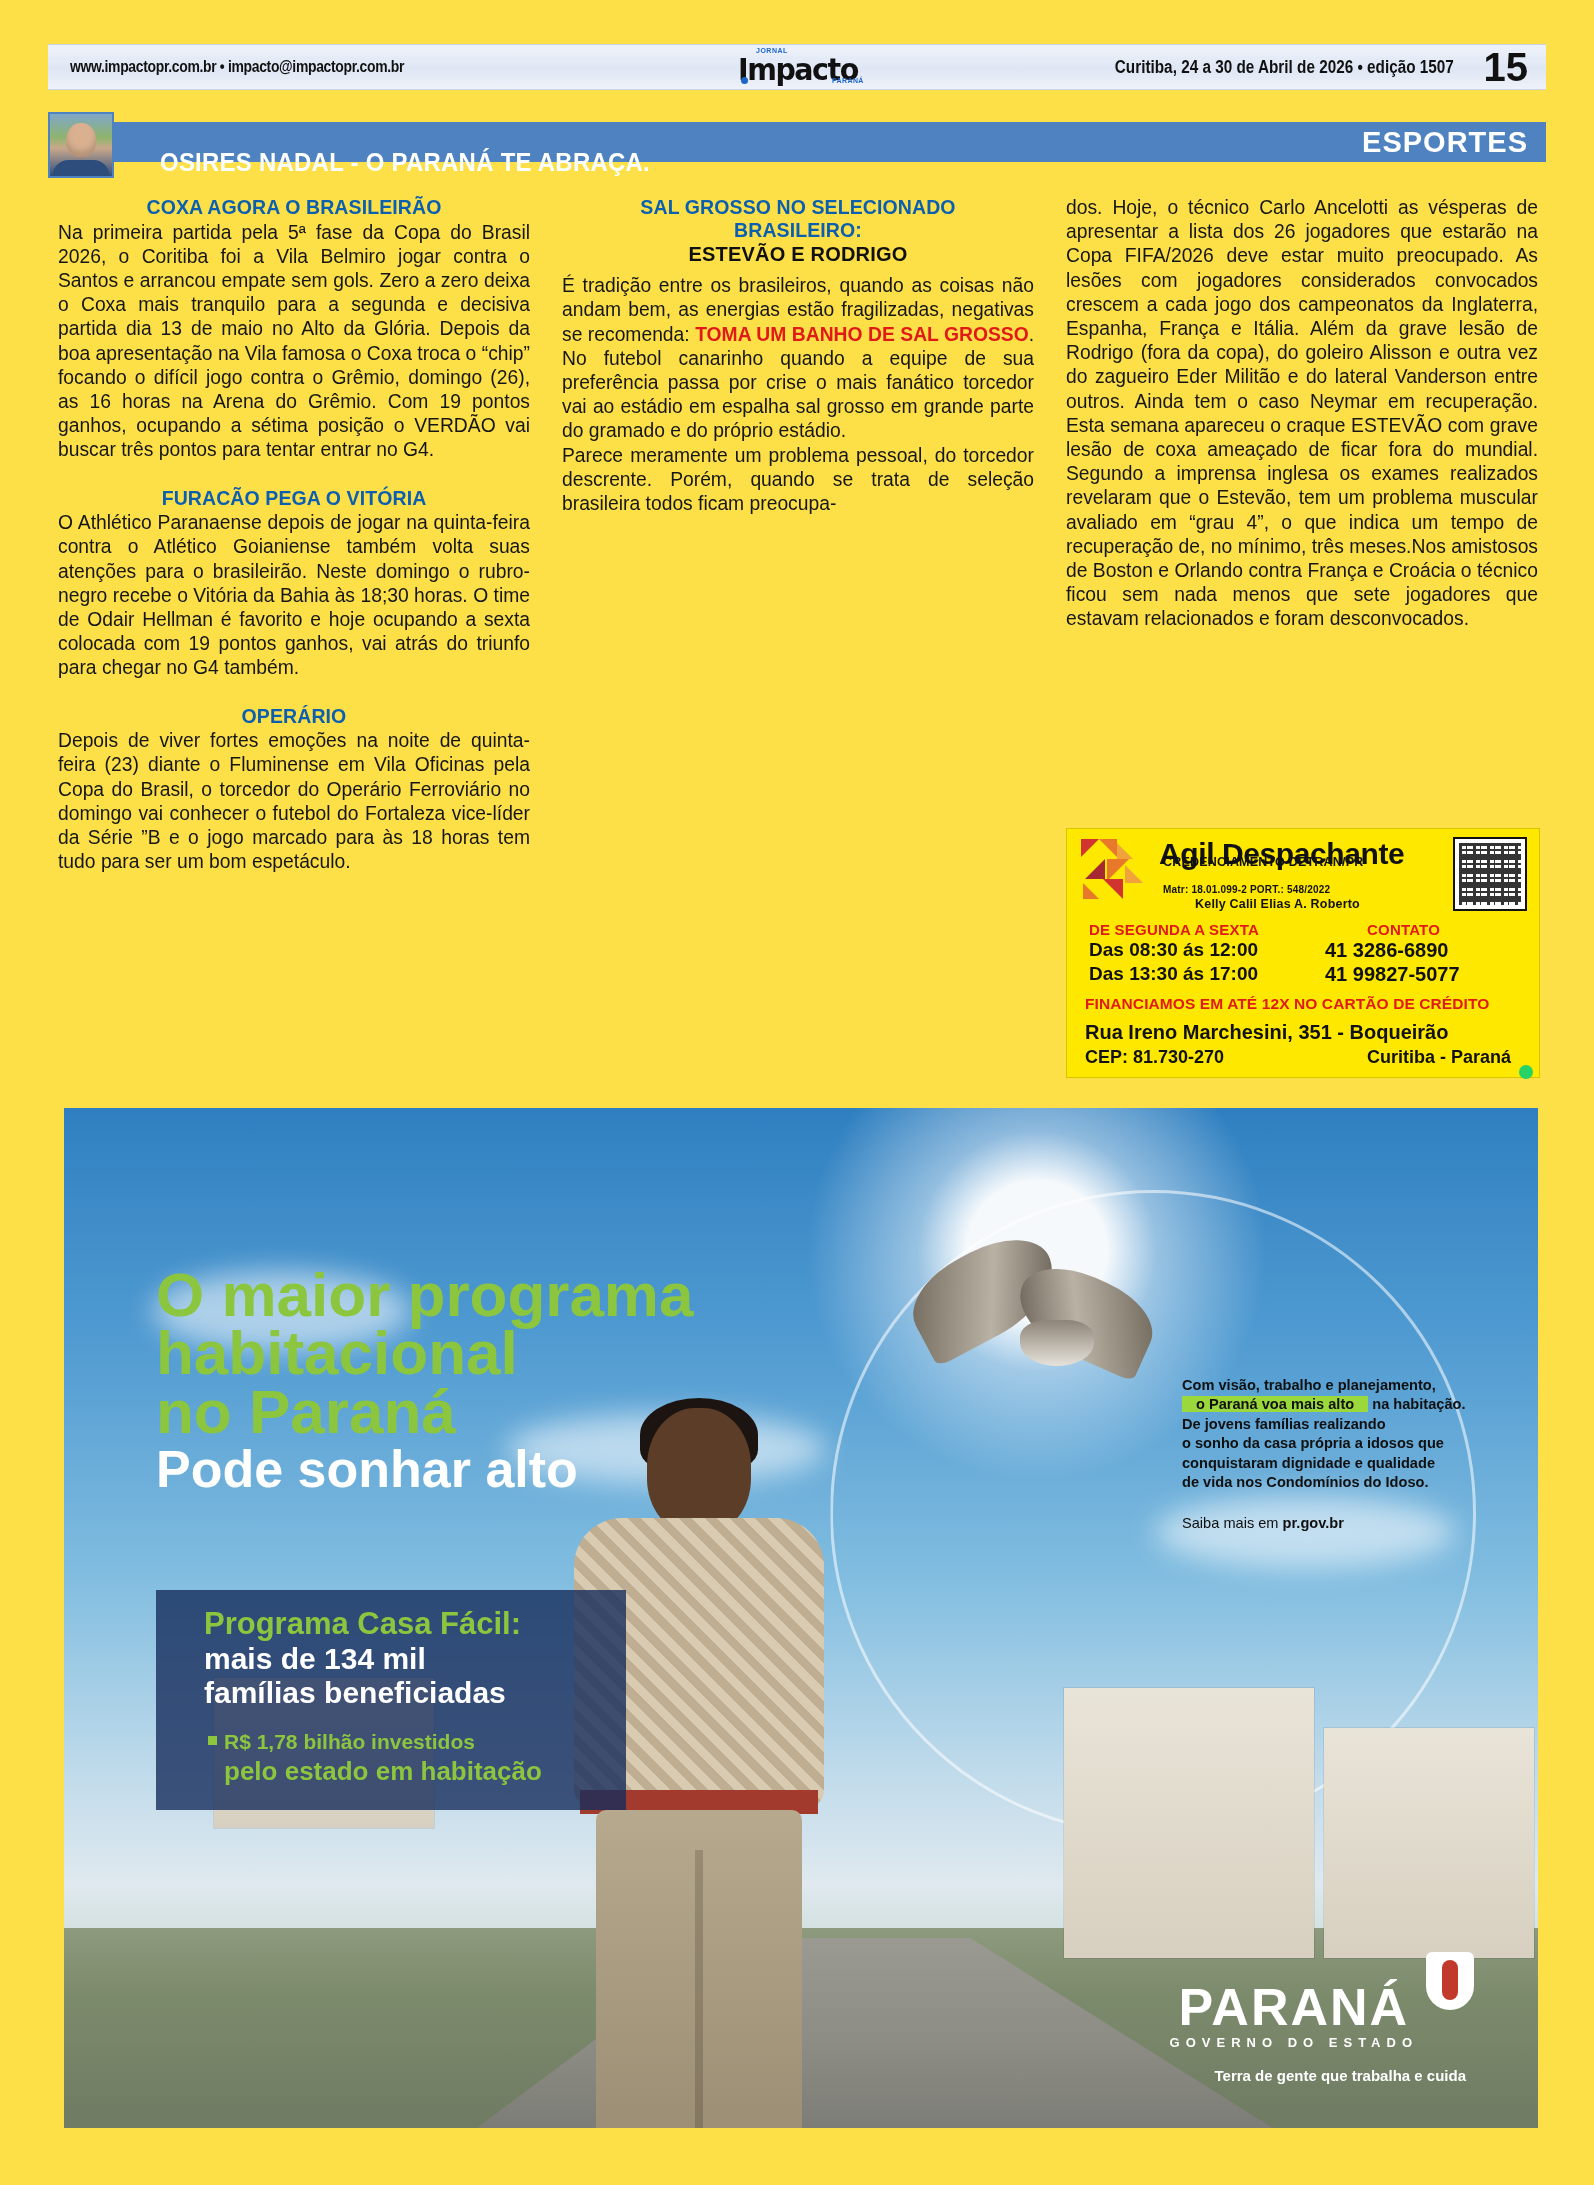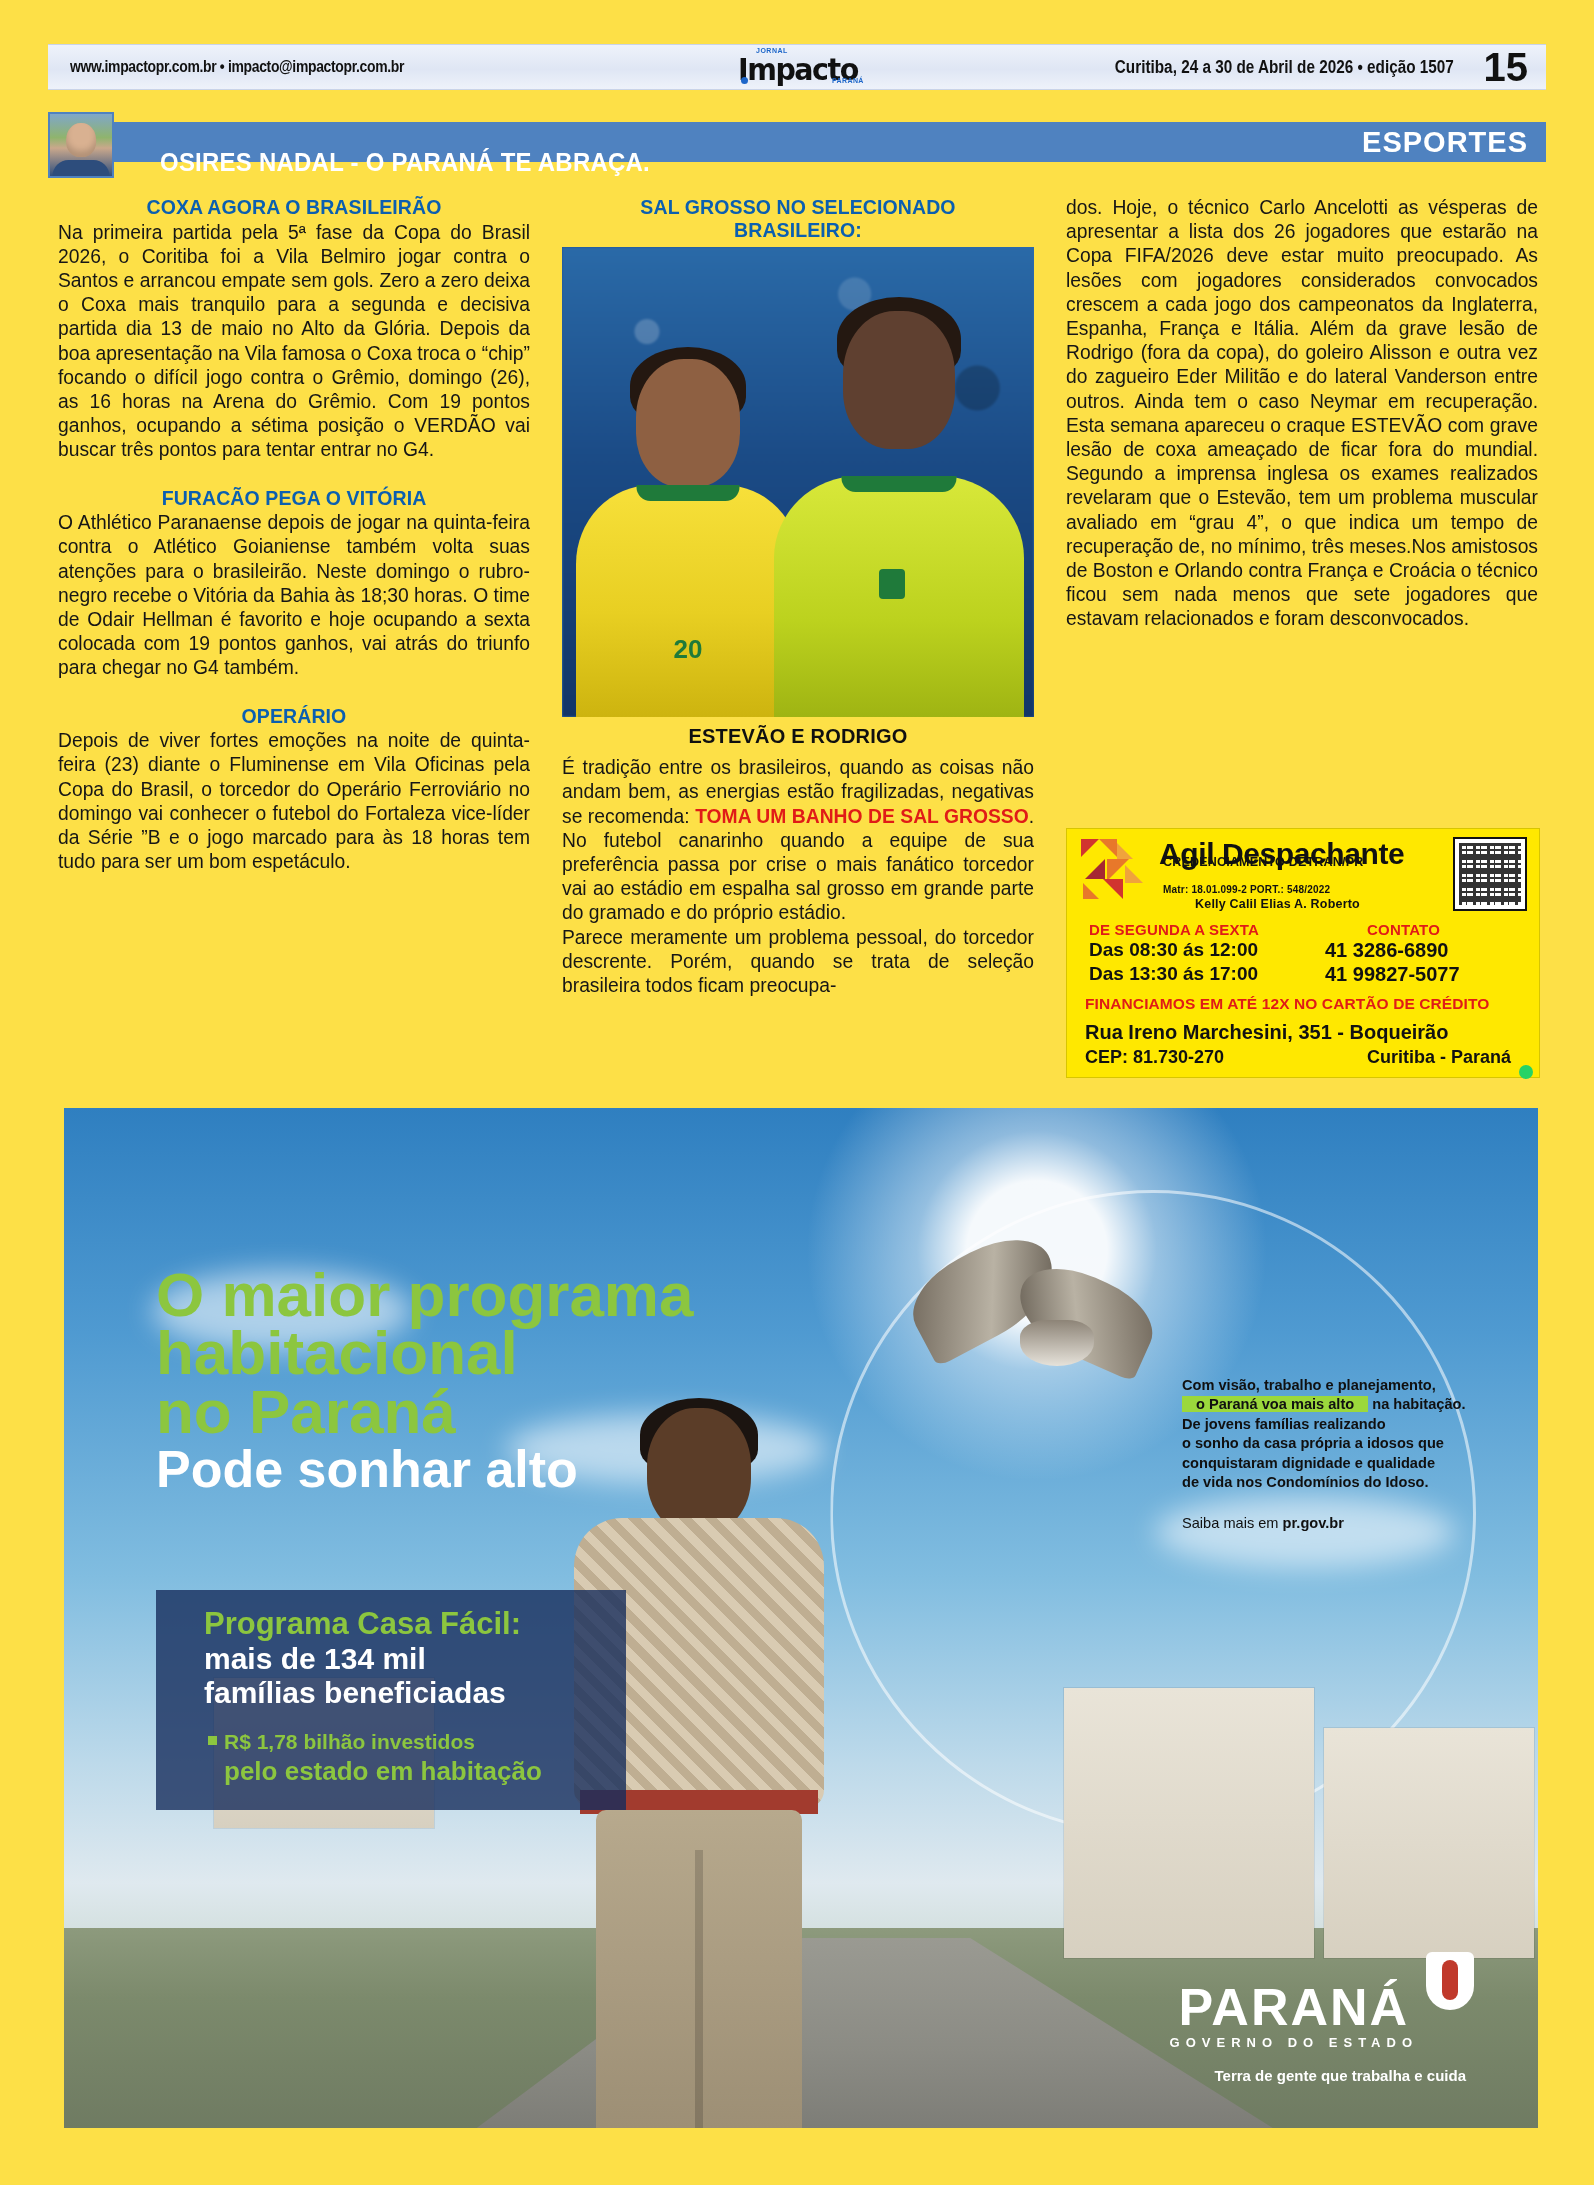--- a/index.html
+++ b/index.html
@@ -369,39 +369,20 @@
       <h2 class="subhead mt">OPERÁRIO</h2>
       <p class="body">Depois de viver fortes emoções na noite de quinta-feira (23) diante o Fluminense em Vila Oficinas pela Copa do Brasil, o torcedor do Operário Ferroviário no domingo vai conhecer o futebol do Fortaleza vice-líder da Série ”B e o jogo marcado para às 18 horas tem tudo para ser um bom espetáculo.</p>
     </div>
 
     <div class="col c2">
       <h2 class="subhead">
         <span>SAL GROSSO NO SELECIONADO</span><br>
         <span>BRASILEIRO:</span>
       </h2>
 
-      <div class="photo-players">
-        <div class="pp-crowd"></div>
-        <div class="pl pl1">
-          <div class="hair"></div>
-          <div class="head"></div>
-          <div class="torso">
-              <div class="collar"></div>
-            </div>
-          <div class="num">20</div>
-        </div>
-        <div class="pl pl2">
-          <div class="hair"></div>
-          <div class="head"></div>
-          <div class="torso">
-              <div class="collar"></div>
-            </div>
-          <div class="crest"></div>
-        </div>
-      </div>
 
       <div class="photo-caption">ESTEVÃO E RODRIGO</div>
 
       <p class="body"><span>É tradição entre os brasileiros, quando as coisas não andam bem, as energias estão fragilizadas, negativas se recomenda: </span><span class="red">TOMA UM BANHO DE SAL GROSSO</span><span>.  No futebol canarinho quando a equipe de sua preferência passa por crise o mais fanático torcedor vai ao estádio em espalha sal grosso em grande parte do gramado e do próprio estádio.</span></p>
       <p class="body">Parece meramente um problema pessoal, do torcedor descrente. Porém, quando se trata de seleção brasileira todos ficam preocupa-</p>
     </div>
 
     <div class="col c3">
       <p class="body">dos. Hoje, o técnico Carlo Ancelotti as vésperas de apresentar a lista dos 26 jogadores que estarão na Copa FIFA/2026 deve estar muito preocupado. As lesões com jogadores considerados convocados crescem a cada jogo dos campeonatos da Inglaterra, Espanha, França e Itália. Além da grave lesão de Rodrigo (fora da copa), do goleiro Alisson e outra vez do zagueiro Eder Militão e do lateral Vanderson entre outros. Ainda tem o caso Neymar em recuperação. Esta semana apareceu o craque ESTEVÃO com grave lesão de coxa ameaçado de ficar fora do mundial. Segundo a imprensa inglesa os exames realizados revelaram que o Estevão, tem um problema muscular avaliado em “grau 4”, o que indica um tempo de recuperação de, no mínimo, três meses.Nos amistosos de Boston e Orlando contra França e Croácia o técnico ficou sem nada menos que sete jogadores que estavam relacionados e foram desconvocados.</p>
     </div>

